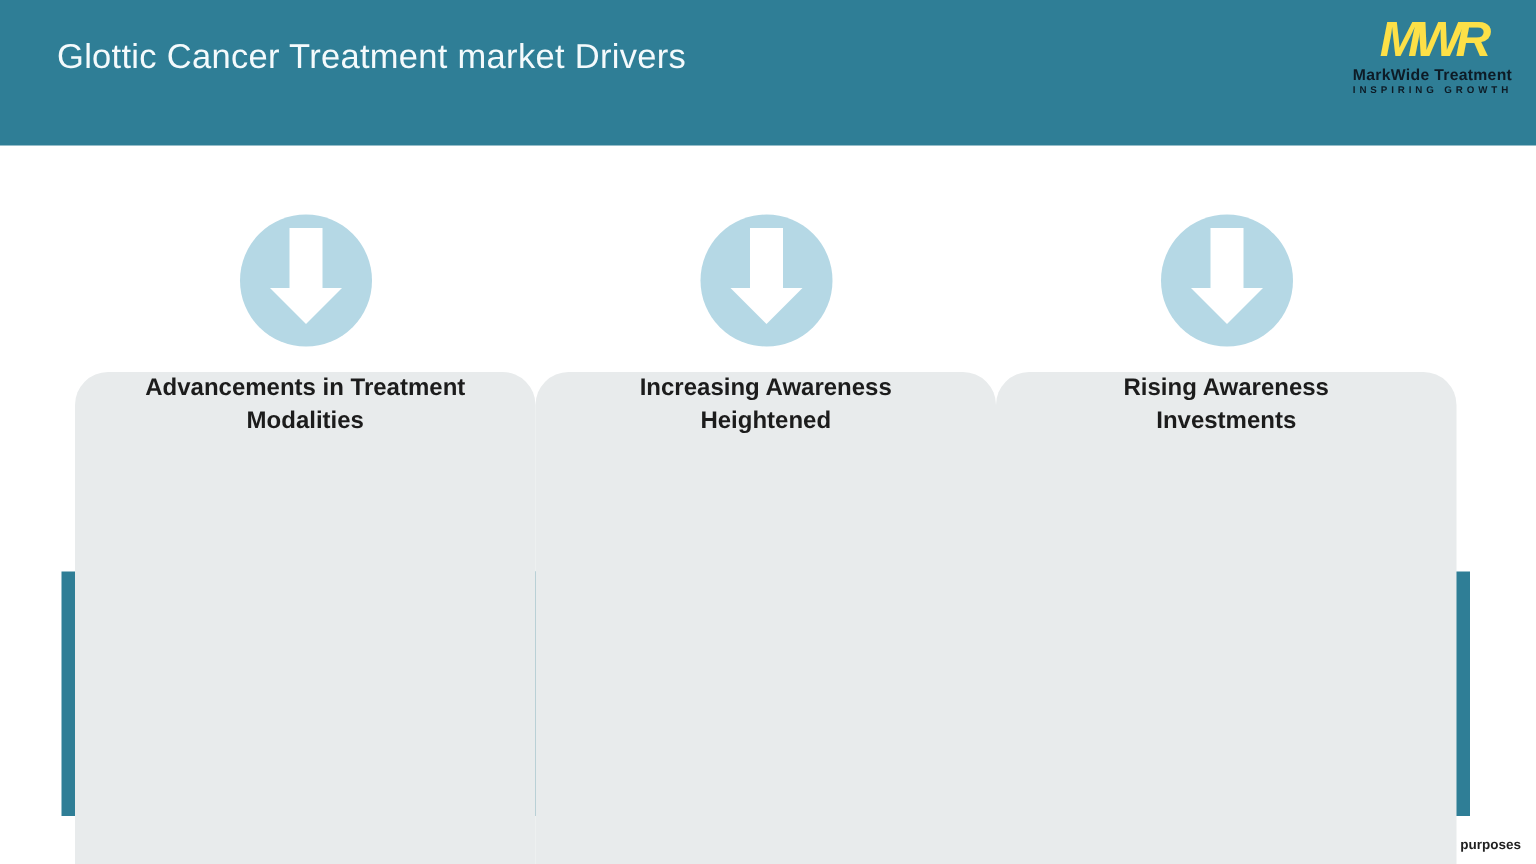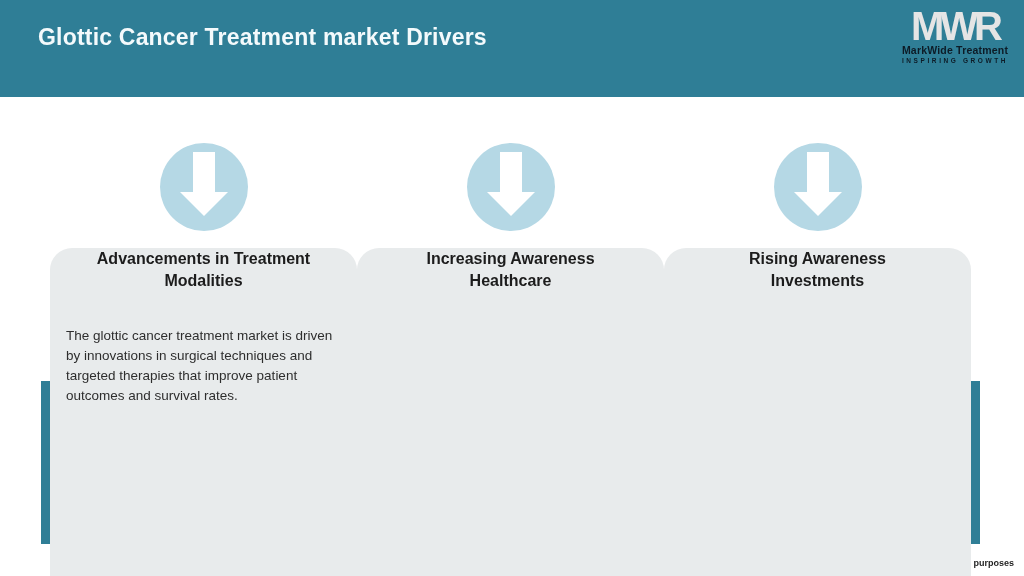--- a/index.html
+++ b/index.html
@@ -22,38 +22,39 @@
     top: 0; left: 0;
     width: 1024px;
     height: 97px;
     background: #2f7e96;
   }
   .header-title {
     position: absolute;
     left: 38px;
     top: 24px;
     font-size: 23px;
-    font-weight: bold;
+    font-weight: normal;
     color: #f4fafc;
     letter-spacing: 0.2px;
   }
   .logo {
     position: absolute;
     top: 8px;
     right: 14px;
     width: 110px;
     text-align: center;
     color: #0d1b26;
   }
   .logo-acronym {
-    font-size: 40px;
-    font-weight: bold;
+    font-size: 33px;
+    font-weight: bold;
+    font-style: italic;
     letter-spacing: -4px;
     line-height: 36px;
-    color: #e5e5e5;
+    color: #fde047;
   }
   .logo-name {
     font-size: 10.5px;
     font-weight: bold;
     line-height: 12px;
     letter-spacing: 0.2px;
   }
   .logo-tagline {
     font-size: 6.5px;
     font-weight: bold;
@@ -160,34 +161,33 @@
     <div class="card-wrap">
       <div class="card-band"></div>
       <div class="arrow-circle">
         <svg width="88" height="88" viewBox="0 0 88 88" aria-hidden="true">
           <rect x="33" y="9" width="22" height="40" fill="#ffffff"></rect>
           <polygon points="20,49 68,49 44,73" fill="#ffffff"></polygon>
         </svg>
       </div>
       <div class="card">
         <div class="card-title">Advancements in Treatment Modalities</div>
-        <div class="card-body">The glottic cancer treatment market is driven by innovations in surgical techniques and targeted therapies that improve patient outcomes and survival rates.</div>
       </div>
     </div>
 
     <div class="card-wrap">
       <div class="card-band"></div>
       <div class="arrow-circle">
         <svg width="88" height="88" viewBox="0 0 88 88" aria-hidden="true">
           <rect x="33" y="9" width="22" height="40" fill="#ffffff"></rect>
           <polygon points="20,49 68,49 44,73" fill="#ffffff"></polygon>
         </svg>
       </div>
       <div class="card">
-        <div class="card-title">Increasing Awareness Healthcare</div>
+        <div class="card-title">Increasing Awareness Heightened</div>
       </div>
     </div>
 
     <div class="card-wrap">
       <div class="card-band"></div>
       <div class="arrow-circle">
         <svg width="88" height="88" viewBox="0 0 88 88" aria-hidden="true">
           <rect x="33" y="9" width="22" height="40" fill="#ffffff"></rect>
           <polygon points="20,49 68,49 44,73" fill="#ffffff"></polygon>
         </svg>

